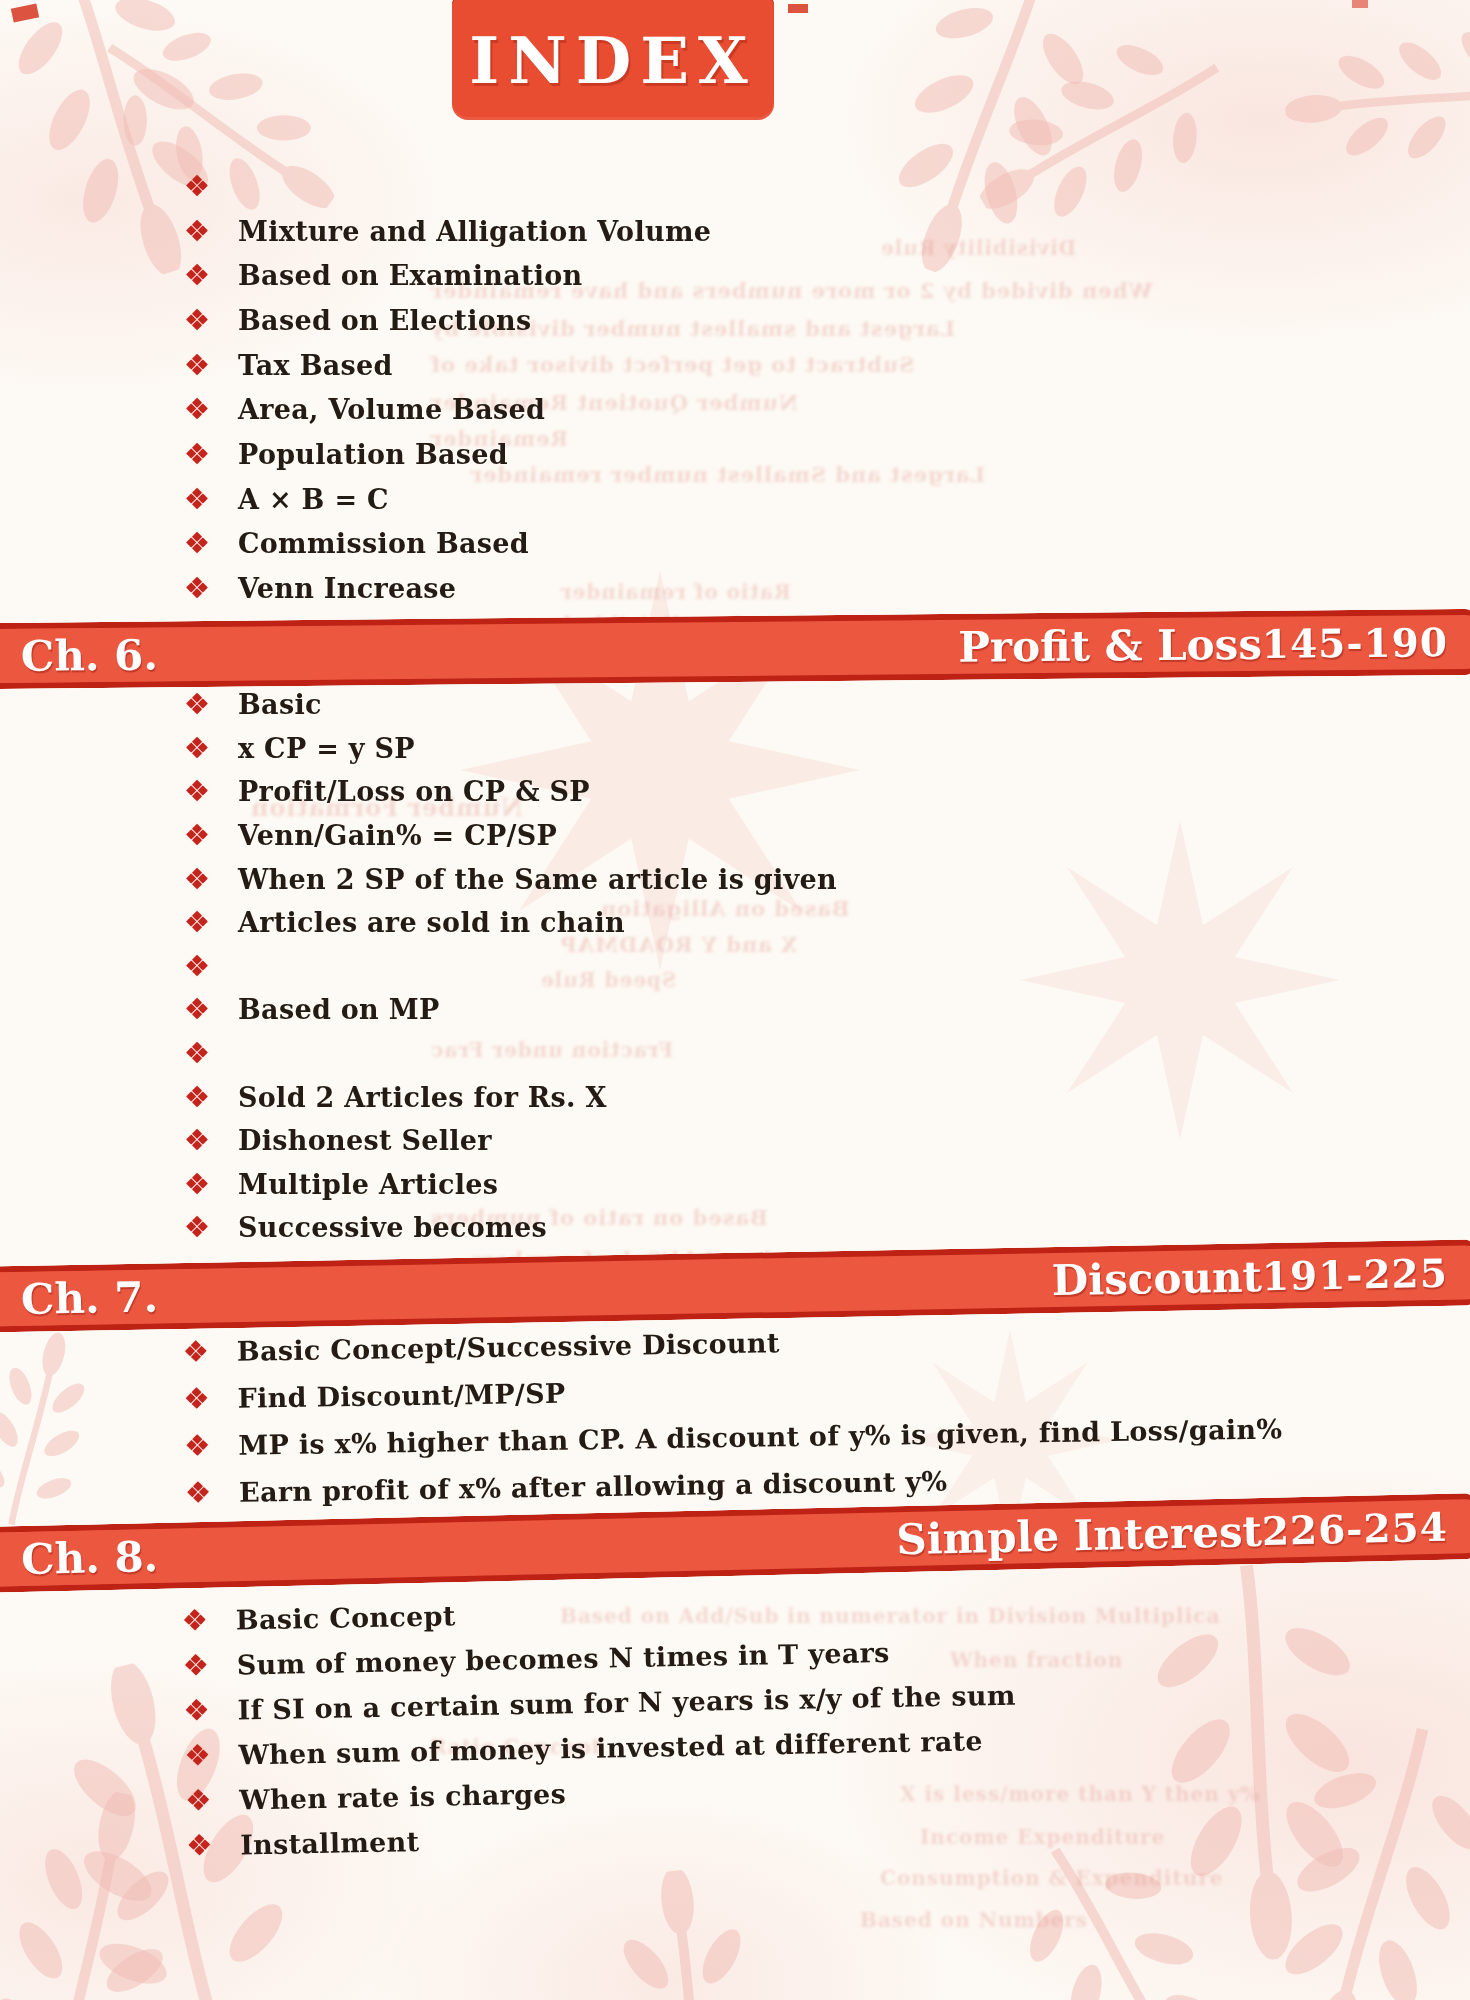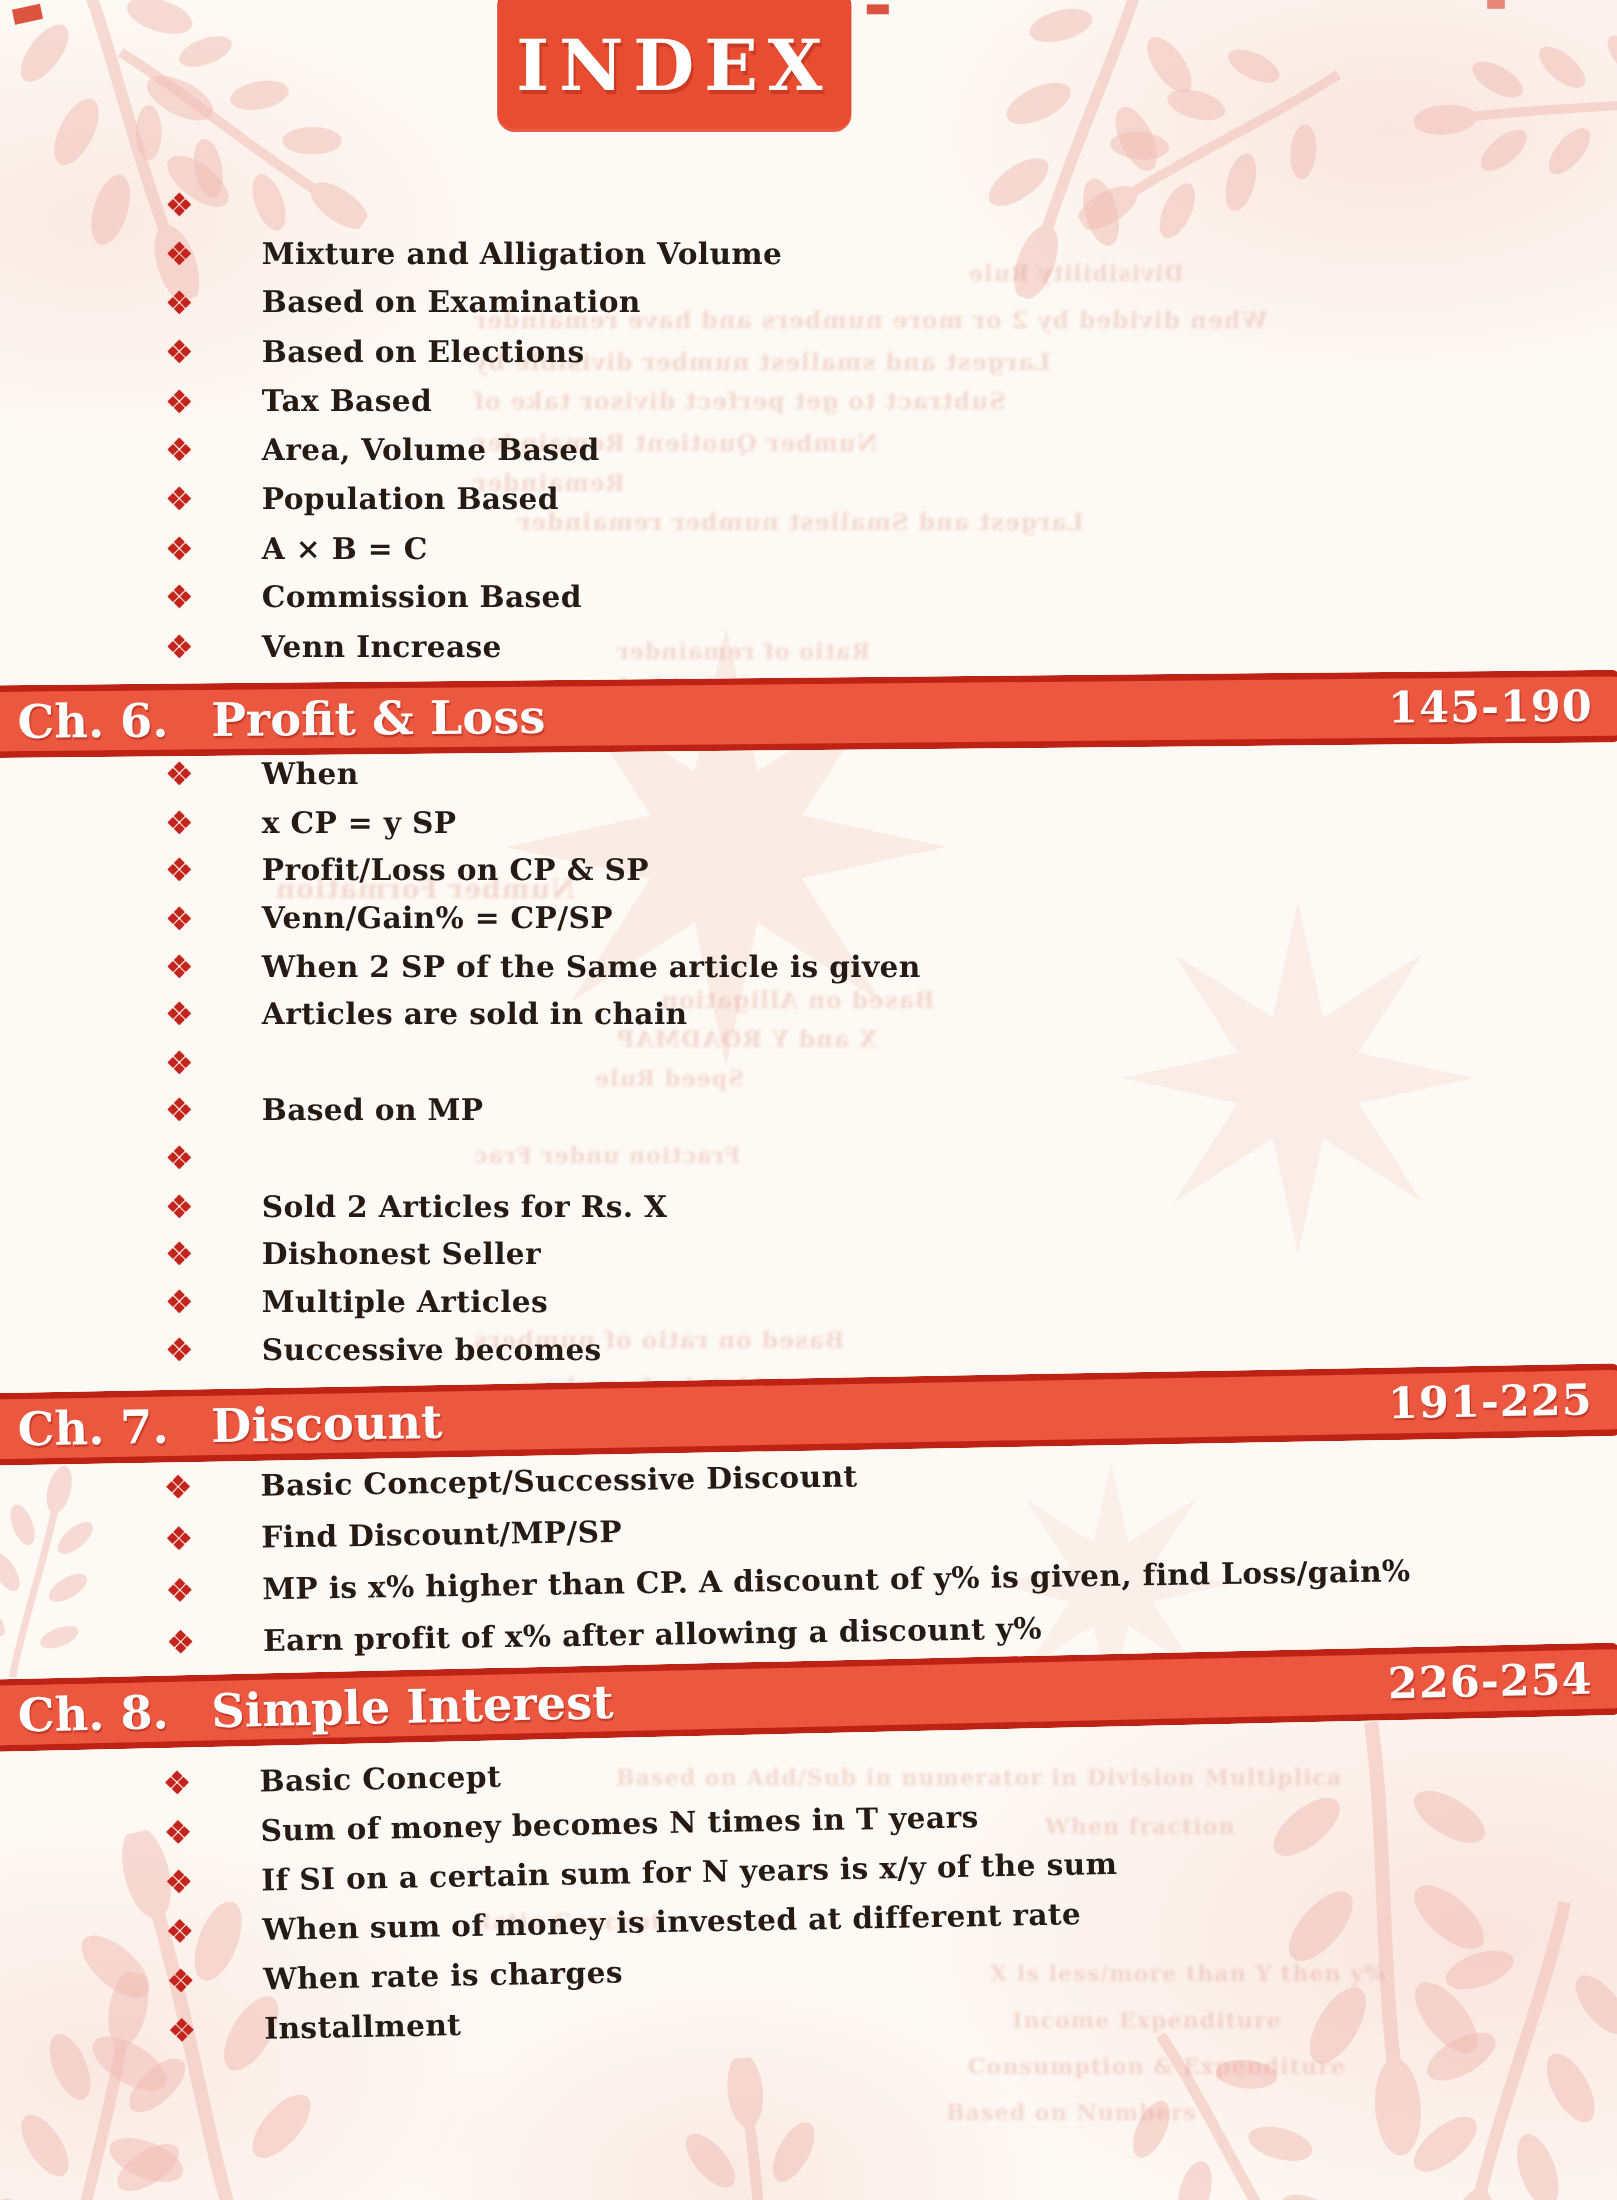--- a/index.html
+++ b/index.html
@@ -7,21 +7,21 @@
     width:1470px;height:2000px;position:relative;overflow:hidden;
     font-family:"DejaVu Serif","Liberation Serif",serif;
     background:
       radial-gradient(620px 320px at 86% 6%, rgba(244,198,190,.38), transparent 70%),
       radial-gradient(520px 280px at 6% 10%, rgba(244,198,190,.30), transparent 70%),
       radial-gradient(760px 430px at 92% 88%, rgba(244,198,190,.40), transparent 70%),
       radial-gradient(520px 320px at 6% 94%, rgba(244,198,190,.32), transparent 70%),
       radial-gradient(420px 260px at 45% 99%, rgba(244,198,190,.30), transparent 70%),
       #fdf9f4;
   }
-  .layer{position:absolute;inset:0;}
+  .layer{position:absolute;inset:0;text-align:right;}
 
   
   .floral{position:absolute;opacity:.5;pointer-events:none;}
   .burst{position:absolute;pointer-events:none;}
 
   
   .ghost{
     position:absolute;color:#dd8e82;opacity:.30;filter:blur(1.4px);
     font-weight:bold;white-space:nowrap;letter-spacing:1px;
   }
@@ -226,21 +226,21 @@
 
   <div class="chbar" id="bar-ch6">
     <span class="ch-label">Ch. 6.</span>
     <span class="ch-title">Profit &amp; Loss</span>
     <span class="ch-pages">145-190</span>
   </div>
   <div class="list" id="ch6-list">
 
   <div class="row">
         <span class="bullet">❖</span>
-        <span class="item-label">When</span>
+        <span class="item-label">Basic</span>
       </div>
       <div class="row">
         <span class="bullet">❖</span>
         <span class="item-label">x CP = y SP</span>
       </div>
       <div class="row">
         <span class="bullet">❖</span>
         <span class="item-label">Profit/Loss on CP &amp; SP</span>
       </div>
       <div class="row">

